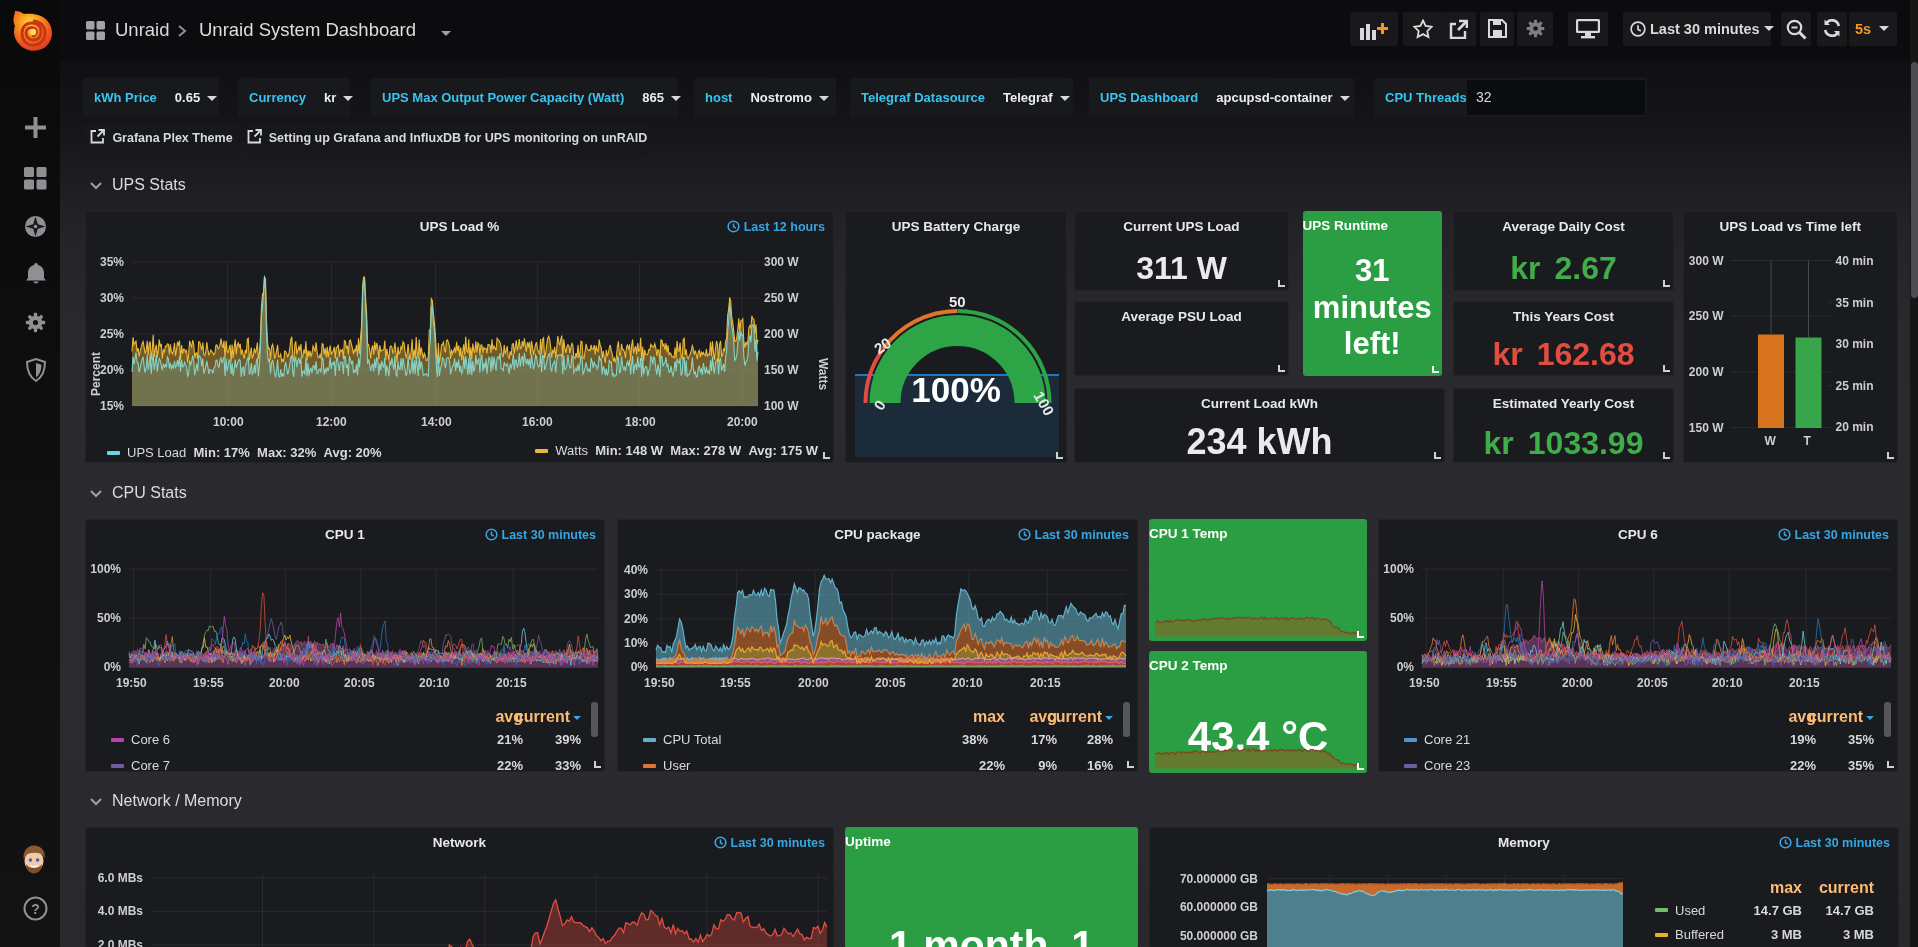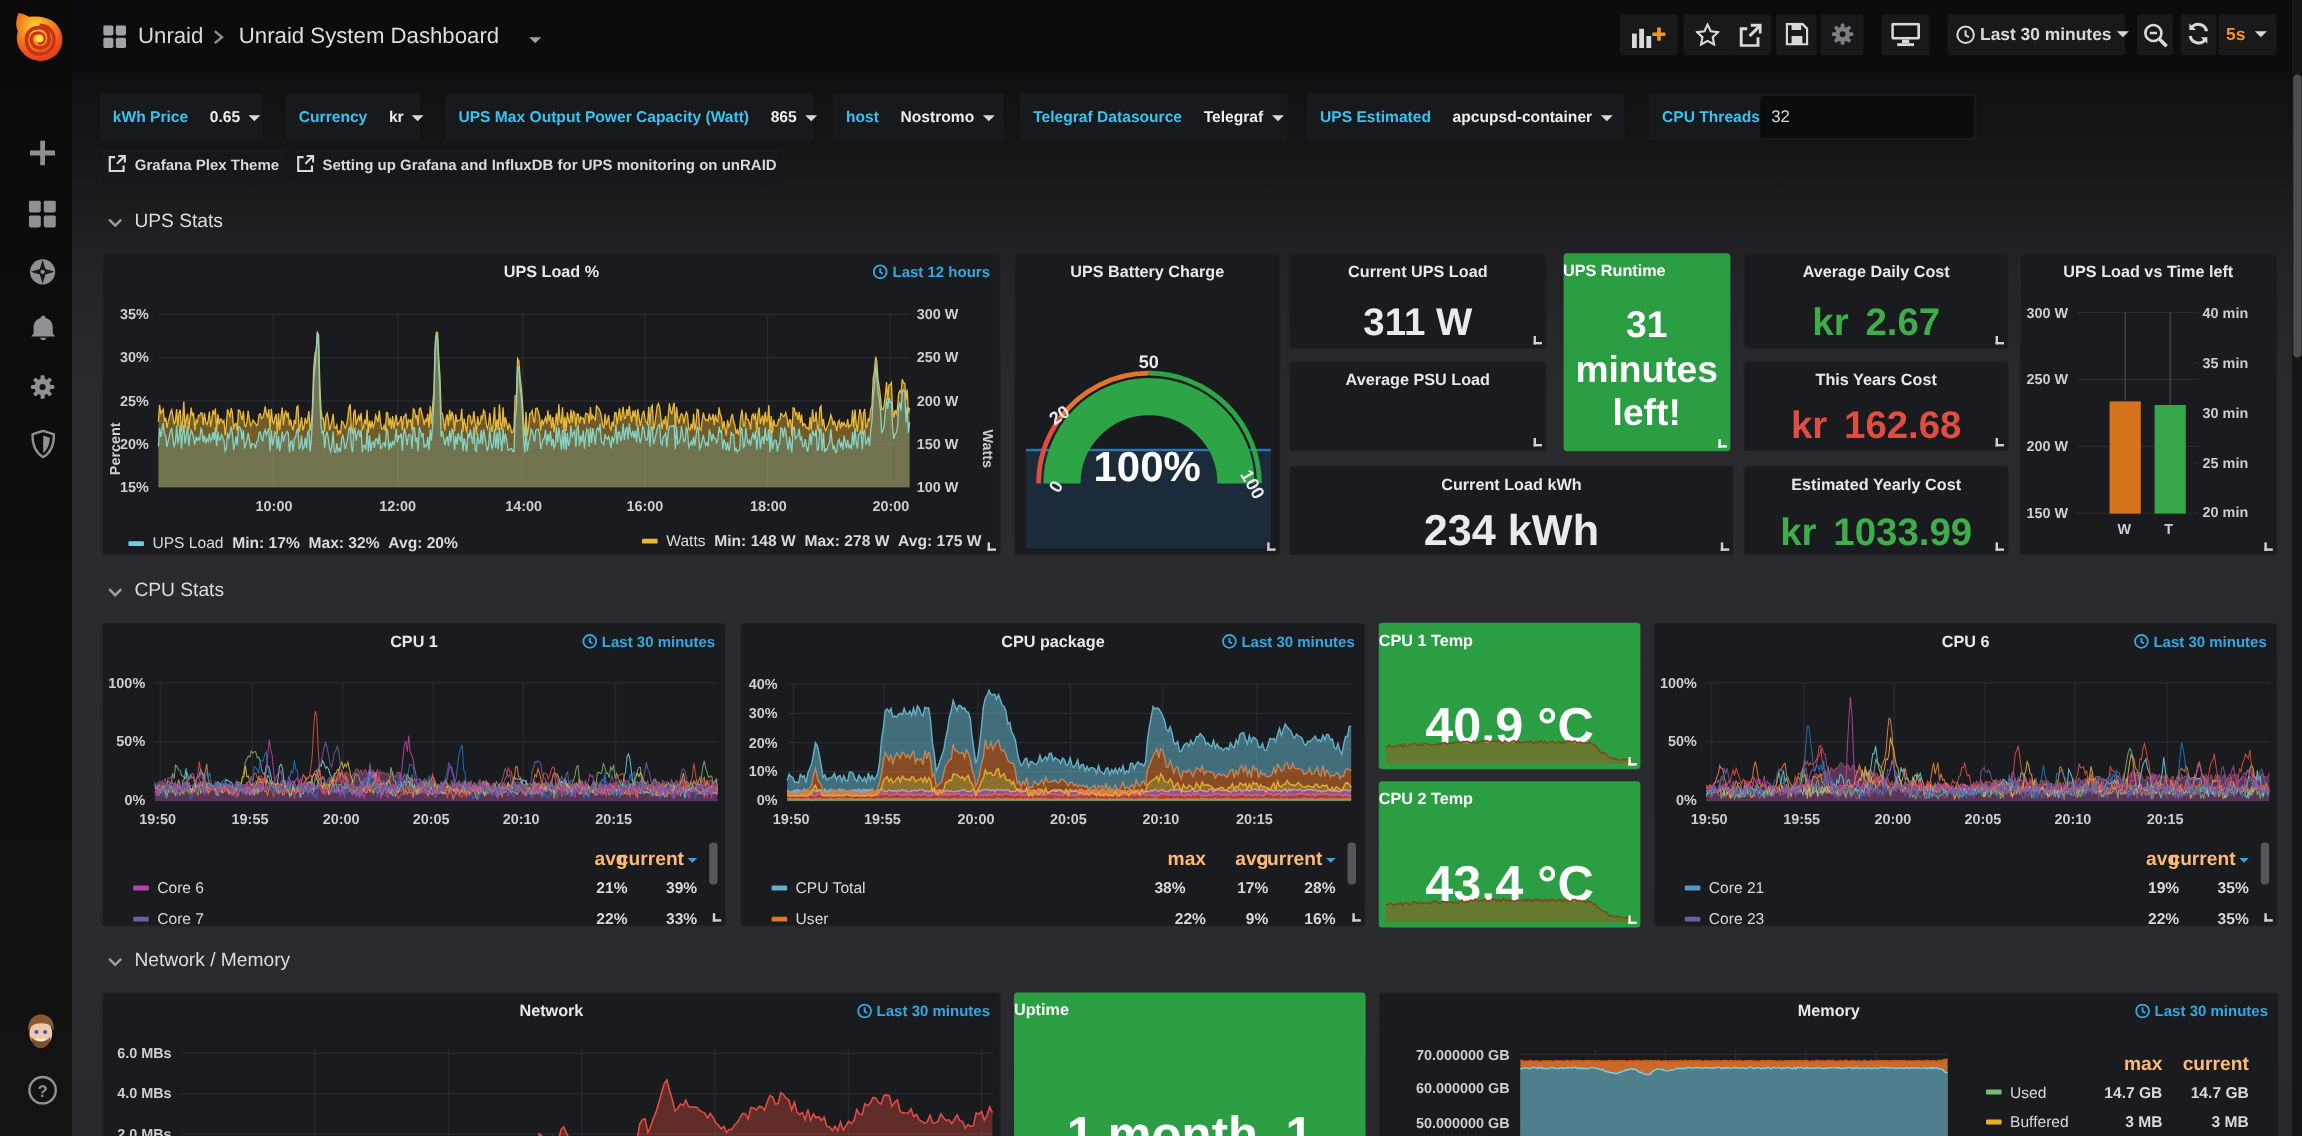--- a/index.html
+++ b/index.html
@@ -186,21 +186,21 @@
   </div>
 <div class="vbox" style="left:694px;top:78px;width:142px;height:39px;justify-content:space-between">
     <span class="vlabel">host</span>
     <span class="vval" style="margin-left:18px">Nostromo<span class="caret"></span></span>
   </div>
 <div class="vbox" style="left:850px;top:78px;width:223px;height:39px;justify-content:space-between">
     <span class="vlabel">Telegraf Datasource</span>
     <span class="vval" style="margin-left:18px">Telegraf<span class="caret"></span></span>
   </div>
 <div class="vbox" style="left:1089px;top:78px;width:265px;height:39px;justify-content:space-between">
-    <span class="vlabel">UPS Estimated</span>
+    <span class="vlabel">UPS Dashboard</span>
     <span class="vval" style="margin-left:18px">apcupsd-container<span class="caret"></span></span>
   </div>
 <div class="vbox" style="left:1374px;top:78px;width:273px;height:39px">
     <span class="vlabel">CPU Threads</span>
   </div>
 <div class="p" style="left:1467px;top:80px;width:178px;height:35px;background:#0b0c0d;border-radius:2px;color:#d8d9da;font-size:14px;line-height:35px;padding-left:9px">32</div>
 <div class="p" style="left:85px;top:124px;width:153px;height:29px;background:#17181b;border-radius:2px;font-size:12.5px;font-weight:700;color:#d8d9da;line-height:29px;text-align:center;white-space:nowrap"><svg width="15" height="15" viewBox="0 0 15 15" style="vertical-align:-2px;margin-right:7px">
       <path d="M6 2 H1.5 V13.5 H13 V9" fill="none" stroke="#d8d9da" stroke-width="1.8"></path>
       <path d="M8.5 1 H14 V6.5" fill="none" stroke="#d8d9da" stroke-width="1.8"></path>
       <path d="M13.5 1.5 L7.5 7.5" stroke="#d8d9da" stroke-width="1.8"></path>
@@ -443,21 +443,20 @@
     <div class="leg legb" style="top:212px;right:24px;width:60px;text-align:right">28%</div>
     <div class="leg" style="left:25px;top:238px"><span class="sw" style="background:#e0752d"></span>User</div>
     <div class="leg legb" style="top:238px;right:132px;width:60px;text-align:right">22%</div>
     <div class="leg legb" style="top:238px;right:80px;width:60px;text-align:right">9%</div>
     <div class="leg legb" style="top:238px;right:24px;width:60px;text-align:right">16%</div>
     <div class="p" style="right:7px;top:182px;width:7px;height:35px;background:#55565a;border-radius:3px"></div>
     <div class="corner"></div>
   </div>
 <div class="gpanel" style="left:1149px;top:519px;width:218px;height:121.5px">
     <div class="gtitle">CPU 1 Temp</div>
-    <div class="statv" style="top:61px;font-size:42px;color:#fff">40.9 °C</div>
     <svg class="p" style="left:0;top:0" width="218" height="121.5">
       <path d="M6.0,103.7 L7.4,103.0 L8.8,101.8 L10.1,103.6 L11.5,103.1 L12.9,103.5 L14.3,102.8 L15.6,101.8 L17.0,102.7 L18.4,101.9 L19.8,103.2 L21.1,101.1 L22.5,103.0 L23.9,102.8 L25.3,101.9 L26.6,100.9 L28.0,101.2 L29.4,100.6 L30.8,101.1 L32.1,102.0 L33.5,101.9 L34.9,101.1 L36.3,102.2 L37.6,100.6 L39.0,100.5 L40.4,100.8 L41.8,101.4 L43.1,102.2 L44.5,101.8 L45.9,101.8 L47.3,101.6 L48.7,101.2 L50.0,100.9 L51.4,101.7 L52.8,100.1 L54.2,100.2 L55.5,99.8 L56.9,101.3 L58.3,100.3 L59.7,100.1 L61.0,100.7 L62.4,100.6 L63.8,99.5 L65.2,100.0 L66.5,99.1 L67.9,100.1 L69.3,99.2 L70.7,99.0 L72.0,99.1 L73.4,98.8 L74.8,99.2 L76.2,99.8 L77.5,100.1 L78.9,98.7 L80.3,100.4 L81.7,99.7 L83.0,100.0 L84.4,99.0 L85.8,98.2 L87.2,99.6 L88.6,98.3 L89.9,98.2 L91.3,98.6 L92.7,99.7 L94.1,98.2 L95.4,99.2 L96.8,98.5 L98.2,99.2 L99.6,98.2 L100.9,98.6 L102.3,100.0 L103.7,100.0 L105.1,98.3 L106.4,99.6 L107.8,99.5 L109.2,100.4 L110.6,98.9 L111.9,98.5 L113.3,98.3 L114.7,100.1 L116.1,98.4 L117.4,100.2 L118.8,99.7 L120.2,99.7 L121.6,99.2 L122.9,99.4 L124.3,99.4 L125.7,99.4 L127.1,98.3 L128.4,100.1 L129.8,100.3 L131.2,98.7 L132.6,100.0 L134.0,99.0 L135.3,98.4 L136.7,100.6 L138.1,98.8 L139.5,100.7 L140.8,99.5 L142.2,99.7 L143.6,99.0 L145.0,98.8 L146.3,100.7 L147.7,100.6 L149.1,99.2 L150.5,98.9 L151.8,100.4 L153.2,99.2 L154.6,100.4 L156.0,99.6 L157.3,98.3 L158.7,98.6 L160.1,99.0 L161.5,99.6 L162.8,98.4 L164.2,98.9 L165.6,100.8 L167.0,99.2 L168.3,99.6 L169.7,99.9 L171.1,100.1 L172.5,100.4 L173.9,100.7 L175.2,99.6 L176.6,99.8 L178.0,101.4 L179.4,101.2 L180.7,102.5 L182.1,104.0 L183.5,106.7 L184.9,107.8 L186.2,109.2 L187.6,108.2 L189.0,108.7 L190.4,110.2 L191.7,112.0 L193.1,112.6 L194.5,112.7 L195.9,113.9 L197.2,113.1 L198.6,113.9 L200.0,114.4 L201.4,114.3 L202.7,114.1 L204.1,113.4 L205.5,114.4 L206.9,113.7 L208.2,113.8 L209.6,114.0 L211.0,113.6 L211.0,117.5 L6.0,117.5 Z" fill="rgba(120,110,40,0.75)"></path>
       <path d="M6.0,103.7 L7.4,103.0 L8.8,101.8 L10.1,103.6 L11.5,103.1 L12.9,103.5 L14.3,102.8 L15.6,101.8 L17.0,102.7 L18.4,101.9 L19.8,103.2 L21.1,101.1 L22.5,103.0 L23.9,102.8 L25.3,101.9 L26.6,100.9 L28.0,101.2 L29.4,100.6 L30.8,101.1 L32.1,102.0 L33.5,101.9 L34.9,101.1 L36.3,102.2 L37.6,100.6 L39.0,100.5 L40.4,100.8 L41.8,101.4 L43.1,102.2 L44.5,101.8 L45.9,101.8 L47.3,101.6 L48.7,101.2 L50.0,100.9 L51.4,101.7 L52.8,100.1 L54.2,100.2 L55.5,99.8 L56.9,101.3 L58.3,100.3 L59.7,100.1 L61.0,100.7 L62.4,100.6 L63.8,99.5 L65.2,100.0 L66.5,99.1 L67.9,100.1 L69.3,99.2 L70.7,99.0 L72.0,99.1 L73.4,98.8 L74.8,99.2 L76.2,99.8 L77.5,100.1 L78.9,98.7 L80.3,100.4 L81.7,99.7 L83.0,100.0 L84.4,99.0 L85.8,98.2 L87.2,99.6 L88.6,98.3 L89.9,98.2 L91.3,98.6 L92.7,99.7 L94.1,98.2 L95.4,99.2 L96.8,98.5 L98.2,99.2 L99.6,98.2 L100.9,98.6 L102.3,100.0 L103.7,100.0 L105.1,98.3 L106.4,99.6 L107.8,99.5 L109.2,100.4 L110.6,98.9 L111.9,98.5 L113.3,98.3 L114.7,100.1 L116.1,98.4 L117.4,100.2 L118.8,99.7 L120.2,99.7 L121.6,99.2 L122.9,99.4 L124.3,99.4 L125.7,99.4 L127.1,98.3 L128.4,100.1 L129.8,100.3 L131.2,98.7 L132.6,100.0 L134.0,99.0 L135.3,98.4 L136.7,100.6 L138.1,98.8 L139.5,100.7 L140.8,99.5 L142.2,99.7 L143.6,99.0 L145.0,98.8 L146.3,100.7 L147.7,100.6 L149.1,99.2 L150.5,98.9 L151.8,100.4 L153.2,99.2 L154.6,100.4 L156.0,99.6 L157.3,98.3 L158.7,98.6 L160.1,99.0 L161.5,99.6 L162.8,98.4 L164.2,98.9 L165.6,100.8 L167.0,99.2 L168.3,99.6 L169.7,99.9 L171.1,100.1 L172.5,100.4 L173.9,100.7 L175.2,99.6 L176.6,99.8 L178.0,101.4 L179.4,101.2 L180.7,102.5 L182.1,104.0 L183.5,106.7 L184.9,107.8 L186.2,109.2 L187.6,108.2 L189.0,108.7 L190.4,110.2 L191.7,112.0 L193.1,112.6 L194.5,112.7 L195.9,113.9 L197.2,113.1 L198.6,113.9 L200.0,114.4 L201.4,114.3 L202.7,114.1 L204.1,113.4 L205.5,114.4 L206.9,113.7 L208.2,113.8 L209.6,114.0 L211.0,113.6" fill="none" stroke="#7d4a20" stroke-width="1.3"></path>
     </svg>
     <div class="gcorner"></div>
   </div>
 <div class="gpanel" style="left:1149px;top:651px;width:218px;height:121.5px">
     <div class="gtitle">CPU 2 Temp</div>
     <div class="statv" style="top:61px;font-size:42px;color:#fff">43.4 °C</div>
     <svg class="p" style="left:0;top:0" width="218" height="121.5">

